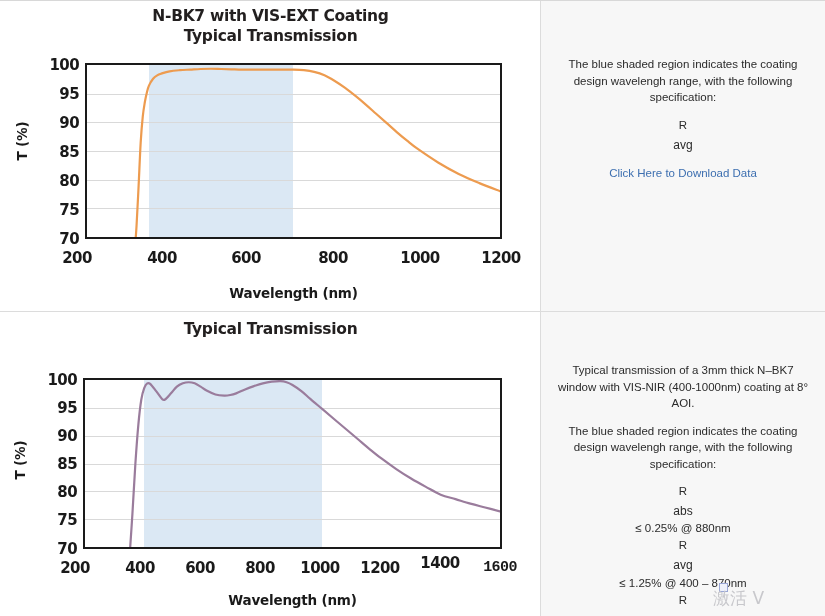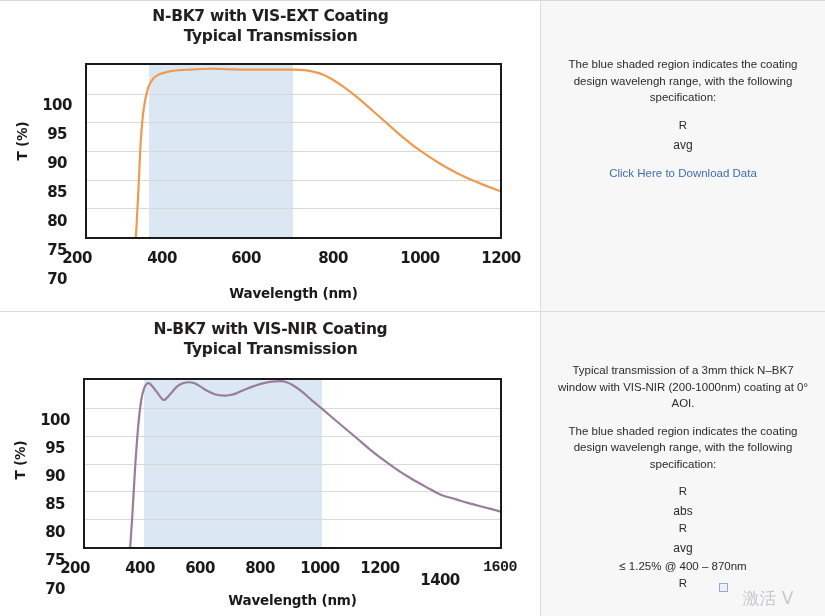--- a/index.html
+++ b/index.html
@@ -99,21 +99,21 @@
   
   .ytick, .xtick {
     position: absolute;
     font-family: "DejaVu Sans", sans-serif;
     font-weight: bold;
     font-size: 15px;
     color: #1a1a1a;
     letter-spacing: -0.6px;
     white-space: nowrap;
   }
-  .ytick { text-align: center; margin-top: 40px; }
+  .ytick { text-align: right; }
   .xtick { text-align: center; }
 
   .axis-title {
     position: absolute;
     font-family: "DejaVu Sans", sans-serif;
     font-weight: bold;
     font-size: 13.5px;
     color: #1a1a1a;
     letter-spacing: -0.2px;
     white-space: nowrap;
@@ -144,21 +144,21 @@
   #side-2 { top: 360px; }
   .spec-lines { margin: 0 0 11px 0; }
   .spec-lines span { display: block; line-height: 17px; }
 
   
   #watermark {
     position: absolute;
     right: 2px;
     bottom: 6px;
     width: 110px;
-    text-align: center;
+    text-align: left;
     color: #c8c8cc;
     font-family: "DejaVu Sans", sans-serif;
     font-size: 17px;
     line-height: 24px;
     pointer-events: none;
     user-select: none;
   }
   #watermark span { display: block; white-space: nowrap; }
   #wm-box {
     position: absolute;
@@ -222,21 +222,20 @@
         </div>
         <p><a class="dl">Click Here to Download Data</a></p>
       </div>
     </div>
   </div>
 
   <div class="panel-row" id="row-2">
 
     <div class="chart-cell">
       <div class="chart-title" id="title-2" style="top:7px;">
-        <span class="ln">N-BK7 with VIS-NIR Coating</span>
         <span class="ln">Typical Transmission</span>
       </div>
 
       <div class="plot" id="plot-2" style="top:66px;">
           <div class="shade" style="left: 59.2857px; width: 177.857px;"></div>
           <div class="gridline" style="top: 139px;"></div>
           <div class="gridline" style="top: 111px;"></div>
           <div class="gridline" style="top: 84px;"></div>
           <div class="gridline" style="top: 56px;"></div>
           <div class="gridline" style="top: 28px;"></div>
@@ -252,33 +251,33 @@
       <div class="ytick" style="left:33px; top:171px; width:44px;">80</div>
       <div class="ytick" style="left:33px; top:199px; width:44px;">75</div>
       <div class="ytick" style="left:33px; top:228px; width:44px;">70</div>
 
       <div class="xtick" style="left:45px;  top:247px; width:60px;">200</div>
       <div class="xtick" style="left:110px; top:247px; width:60px;">400</div>
       <div class="xtick" style="left:170px; top:247px; width:60px;">600</div>
       <div class="xtick" style="left:230px; top:247px; width:60px;">800</div>
       <div class="xtick" style="left:286px; top:247px; width:68px;">1000</div>
       <div class="xtick" style="left:346px; top:247px; width:68px;">1200</div>
-      <div class="xtick" style="left:406px; top:259px; width:68px;">1400</div>
+      <div class="xtick" style="left:406px; top:242px; width:68px;">1400</div>
       <div class="xtick" style="left:466px; top:247px; width:68px;font-family:Liberation Mono, monospace;">1600</div>
 
       <div class="axis-title" style="left:-10px; top:140px; transform:rotate(-90deg); transform-origin:center; width:60px; text-align:center;">T (%)</div>
       <div class="axis-title" style="left:83px; top:280px; width:419px; text-align:center;">Wavelength (nm)</div>
     </div>
 
     <div class="text-cell">
       <div class="side-text" id="side-2" style="top:50px;">
-        <p>Typical transmission of a 3mm thick N–BK7 window with VIS-NIR (200-1000nm) coating at 0° AOI.</p>
+        <p>Typical transmission of a 3mm thick N–BK7 window with VIS-NIR (400-1000nm) coating at 8° AOI.</p>
         <p>The blue shaded region indicates the coating design wavelengh range, with the following specification:</p>
         <div class="spec-lines" style="margin-bottom:24px;">
-          <span><span>R</span><sub>abs</sub></span>
+          <span><span>R</span><sub>abs</sub><span> ≤ 0.25% @ 880nm</span></span>
           <span><span>R</span><sub>avg</sub><span> ≤ 1.25% @ 400 – 870nm</span></span>
           <span>
               <span>R</span>
             </span>
         </div>
 
       </div>
     </div>
   </div>
 

